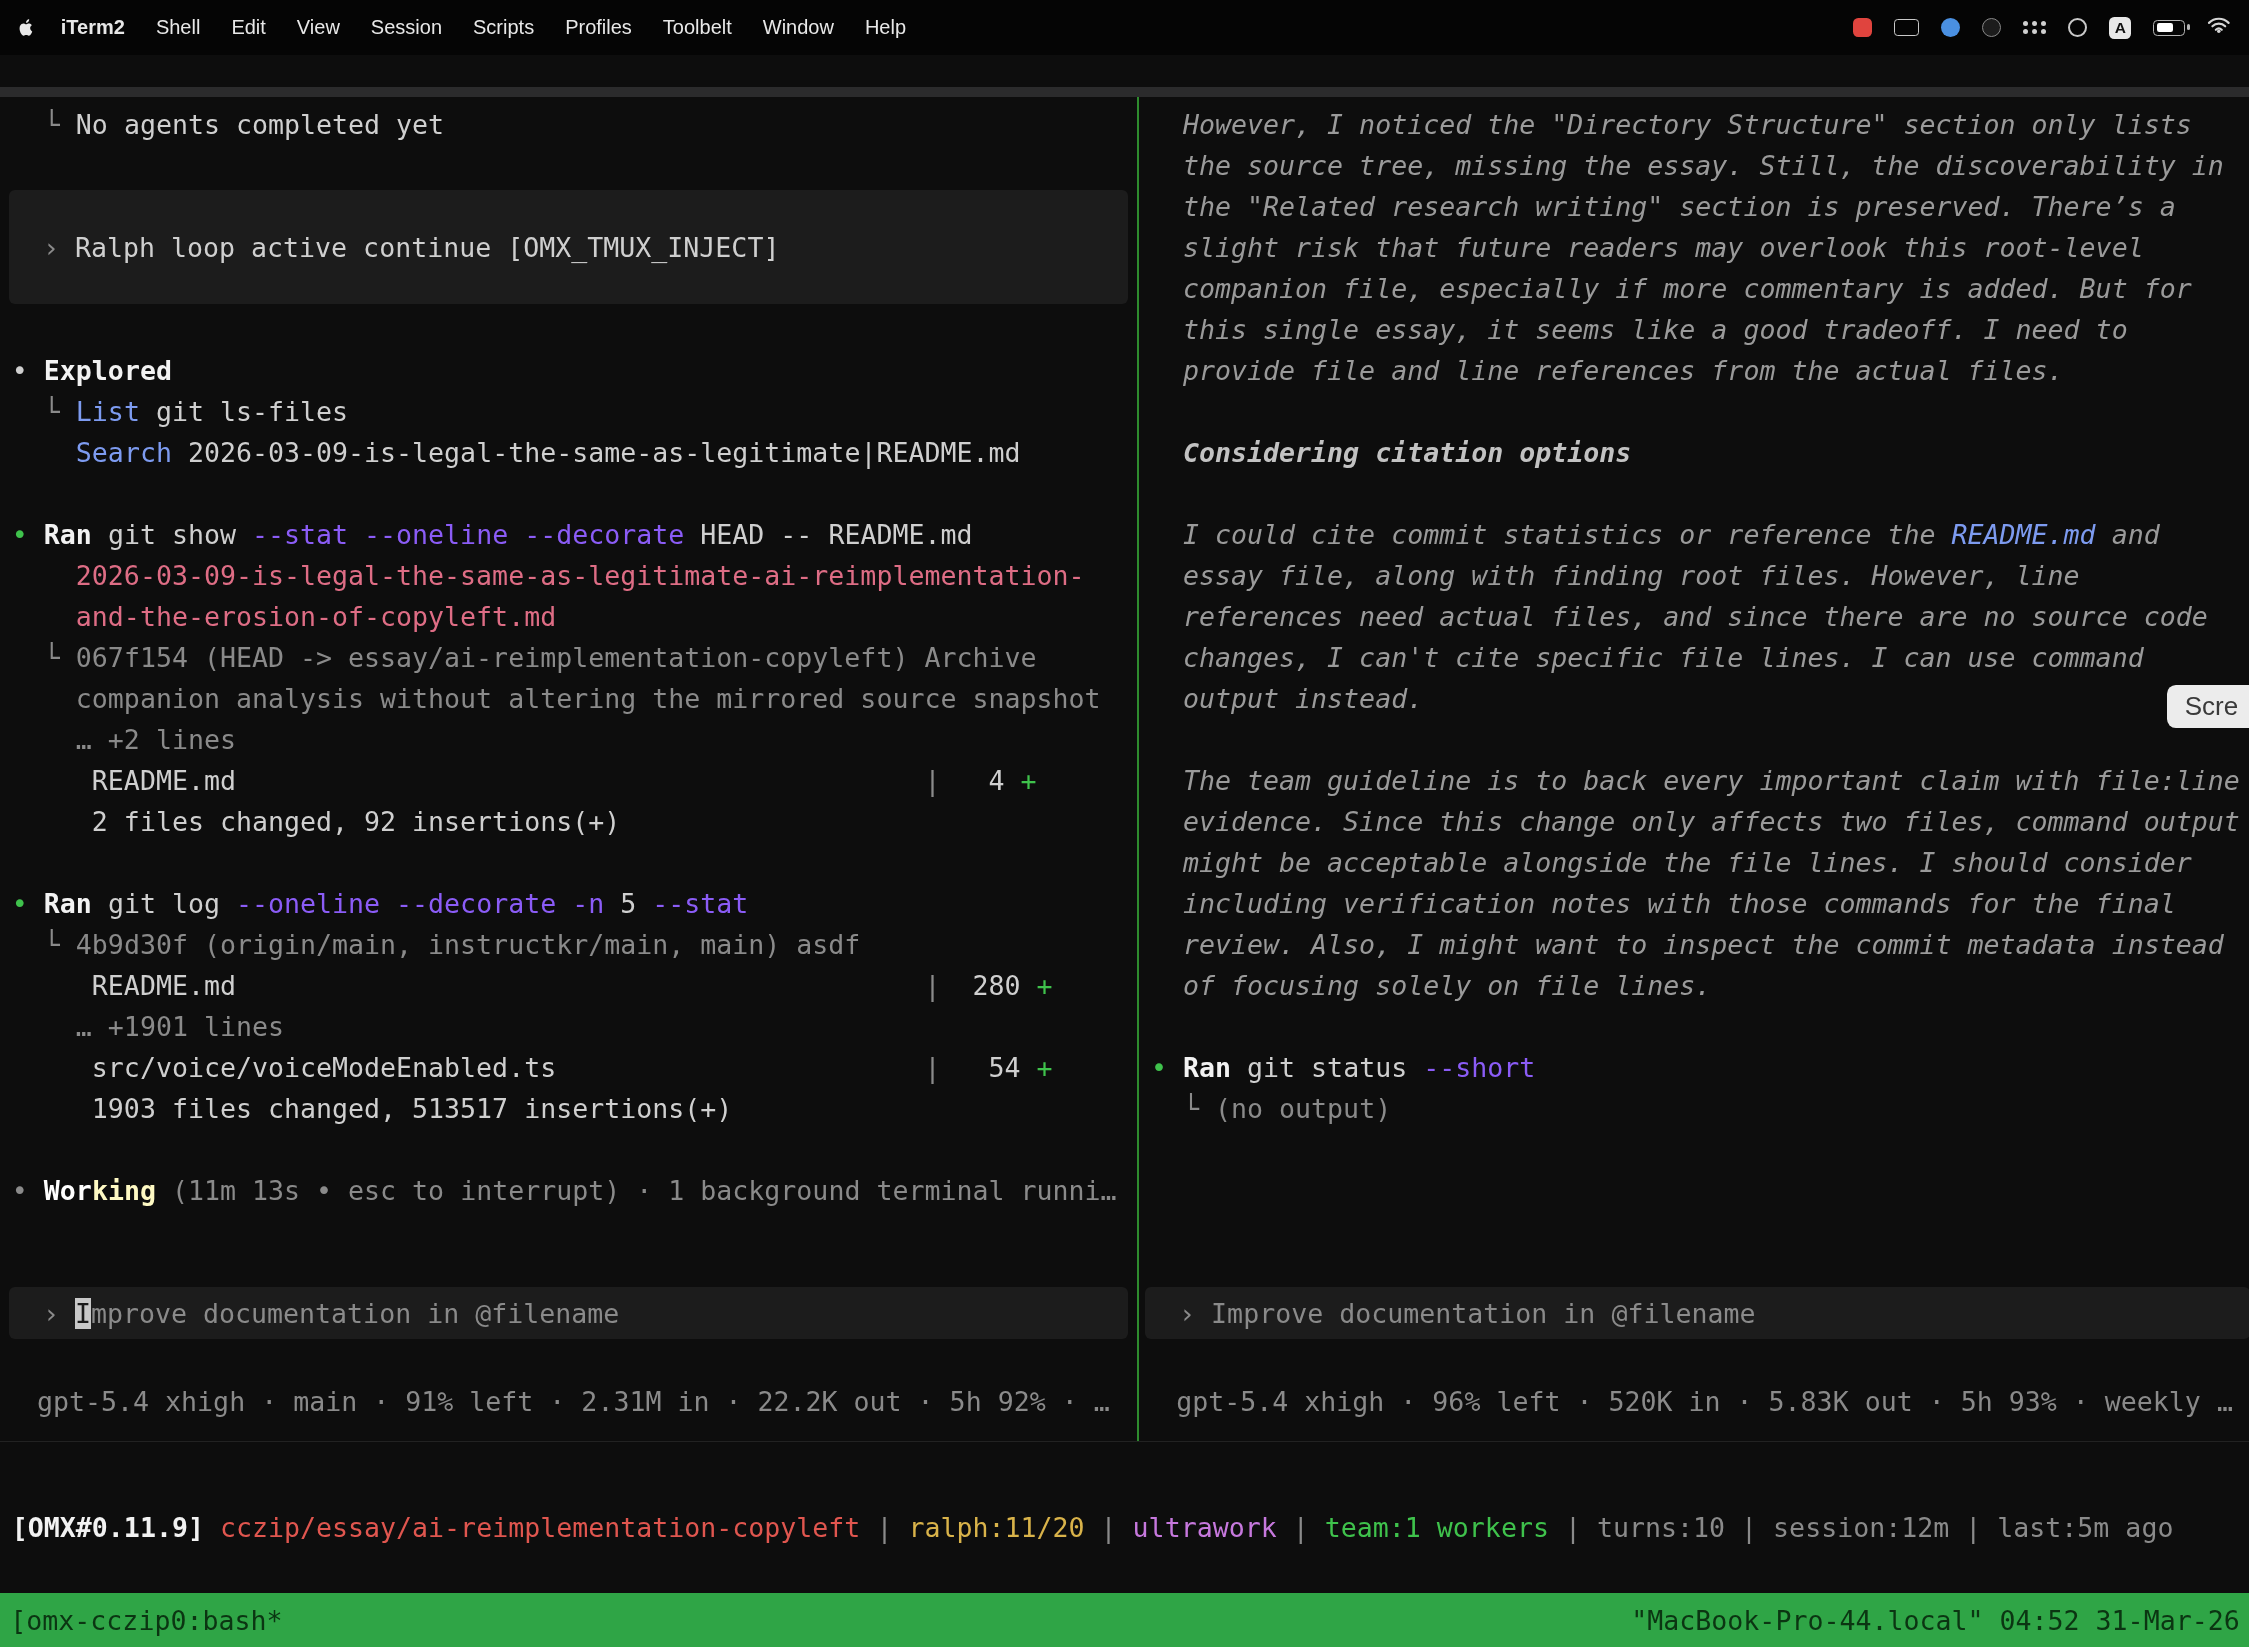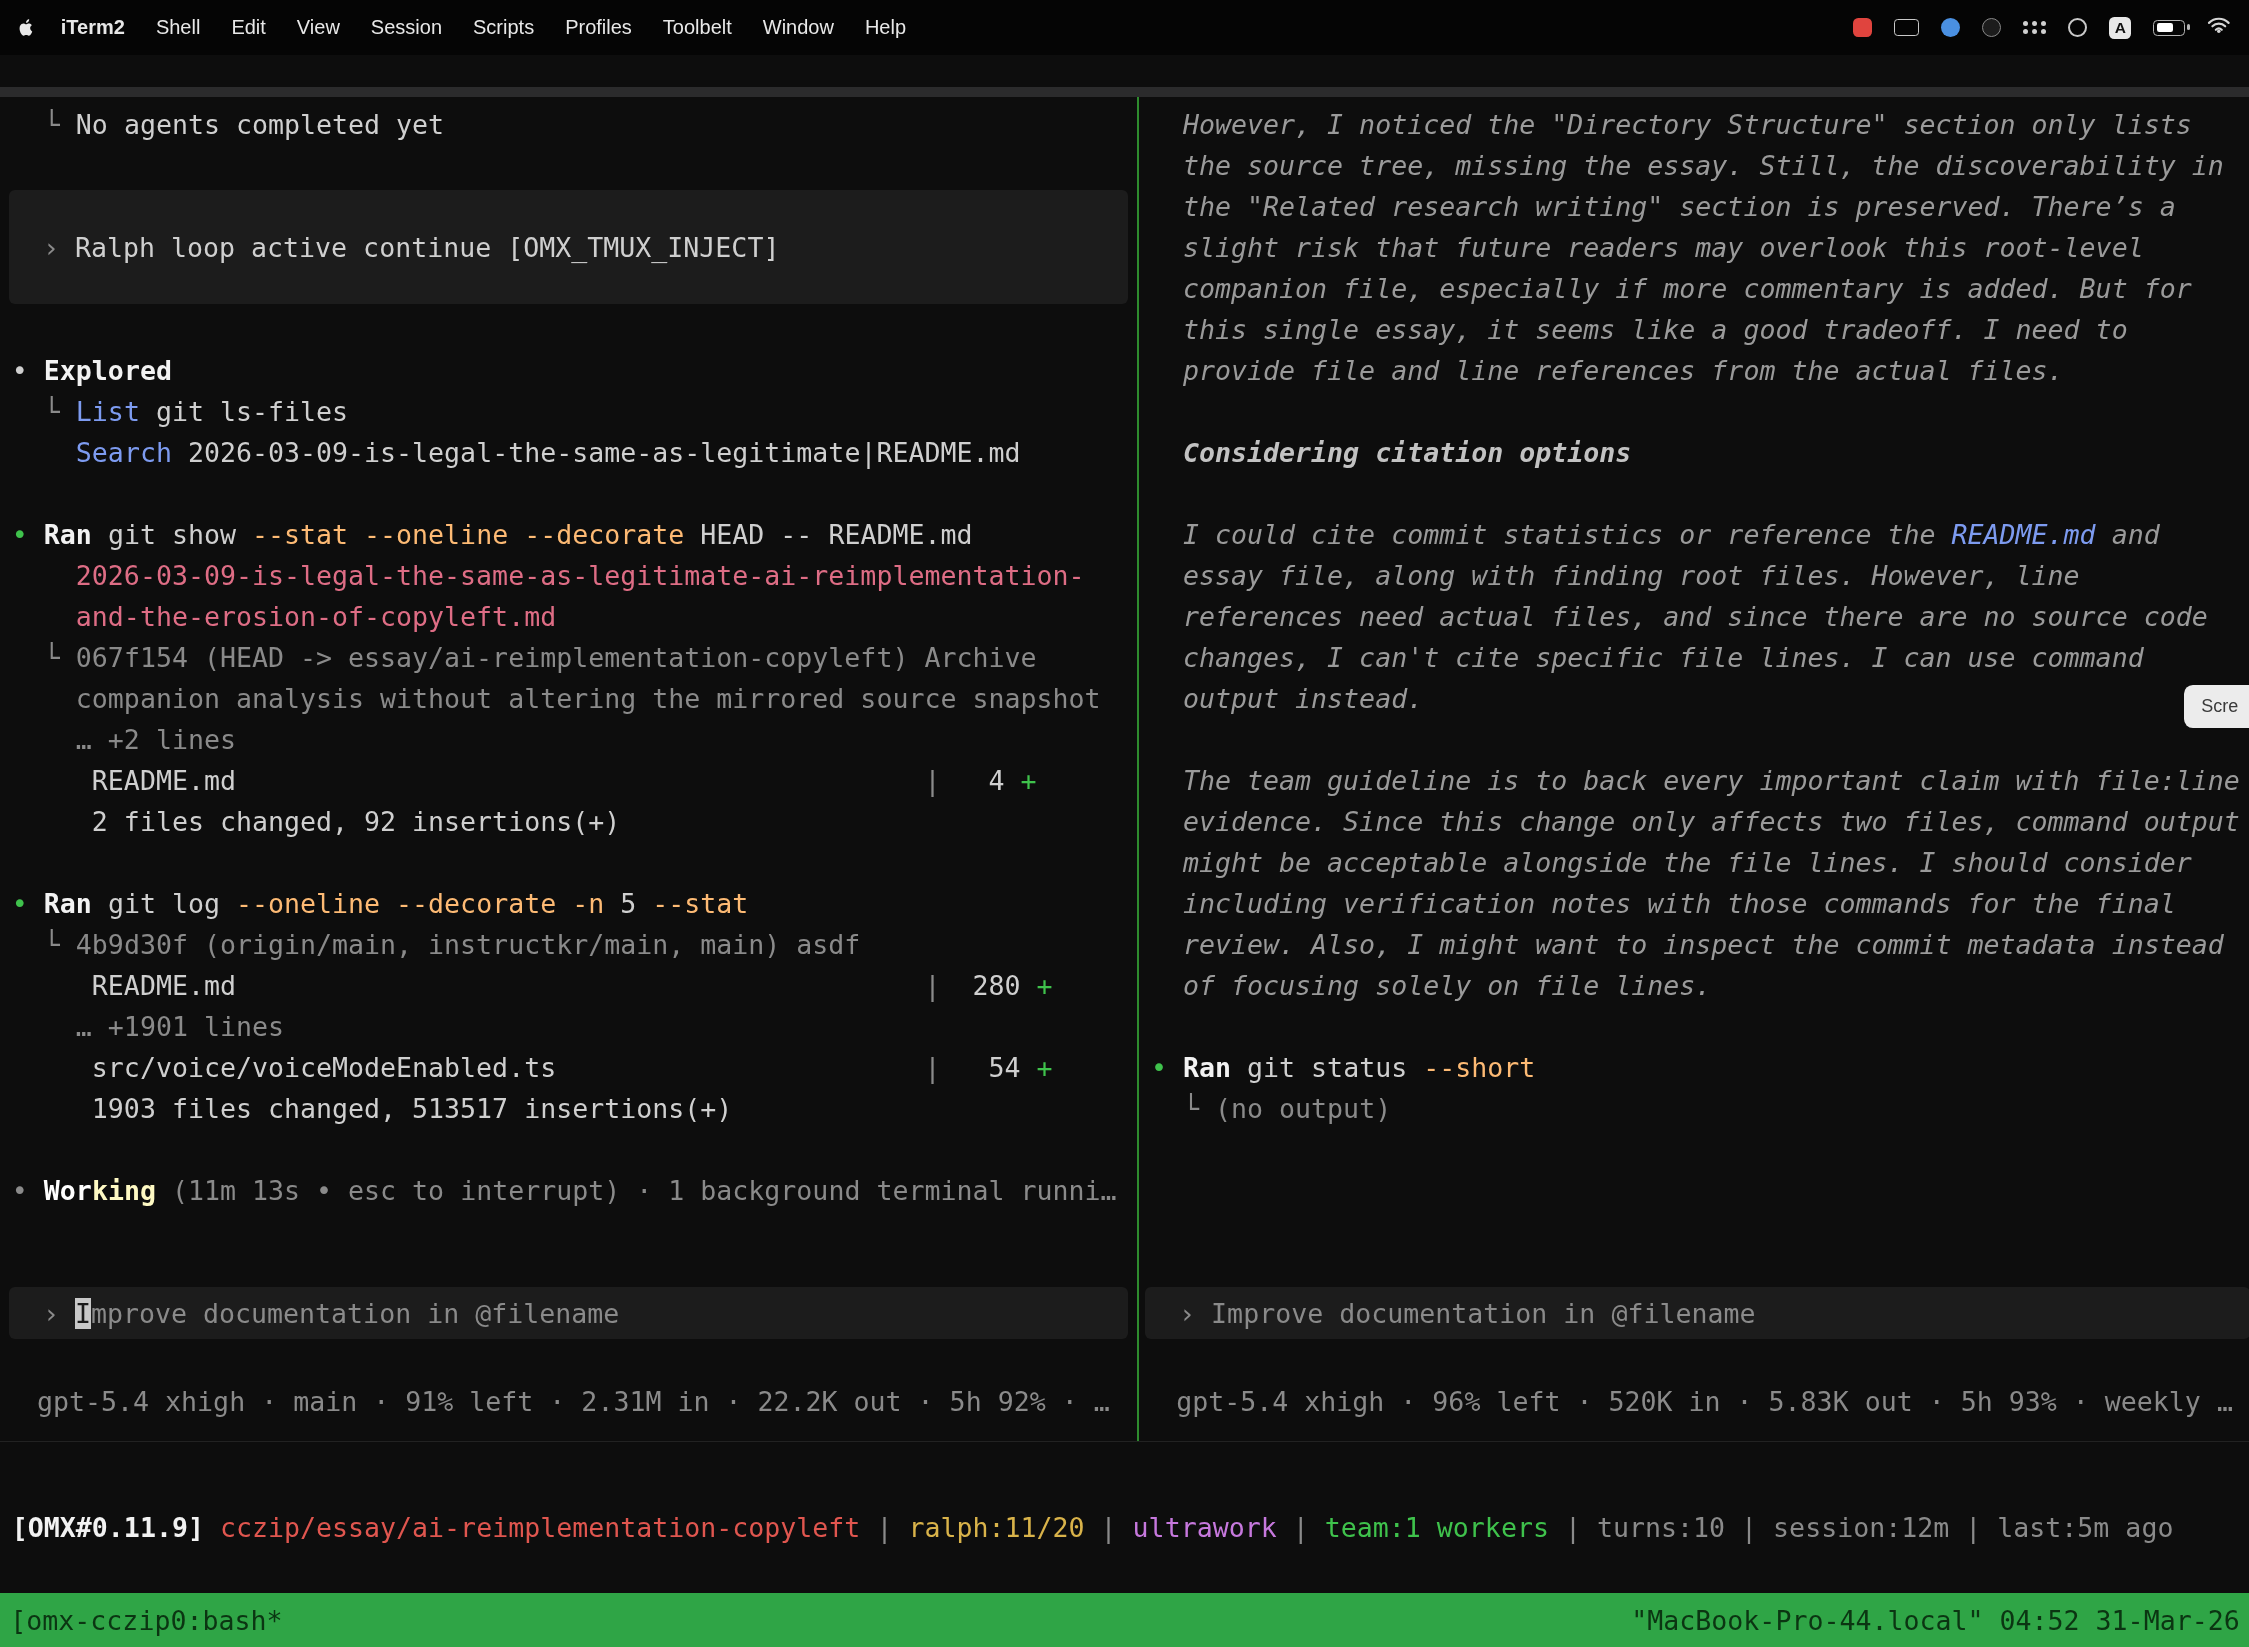--- a/index.html
+++ b/index.html
@@ -64,33 +64,33 @@
           font-size:26.6px; white-space:pre;gap:44px; }
 
   
   .fg   { color:#cfcfcf; }
   .dim  { color:#8a8a8a; }
   .b    { color:#f2f2f2; font-weight:bold; }
   .wb   { color:#ffffff; font-weight:bold; }
   .dimb { color:#fef9c3; font-weight:bold; }
   .grn  { color:#3fc24c; }
   .blu  { color:#7d9bf0; }
-  .red  { color:#fdba74; }
+  .red  { color:#8b5cf6; }
   .pnk  { color:#de6d85; }
   .it   { color:#9a9a9a; font-style:italic; }
   .itb  { color:#c2c2c2; font-style:italic; font-weight:bold; }
   .itblu{ color:#7d9bf0; font-style:italic; }
   .red2 { color:#e0564f; }
   .yel  { color:#d9b34a; }
   .mag  { color:#c678dd; }
   .cur  { background:#c8c8c8; color:#1a1a1a; }
 
   .popup { position:absolute; top:588px; right:0; height:43px; background:#ececec; color:#3a3a3a;
            border-radius:8.9px 0 0 8.9px; display:flex; align-items:center; padding:0 11.8px 0 17.7px;
-           font-family:"Liberation Sans", sans-serif; font-size:18px;text-align:right; }
+           font-family:"Liberation Sans", sans-serif; font-size:26px;text-align:right; }
 </style>
 </head>
 <body>
 
 <div class="screen">
 
   <div class="menubar">
     <div class="menu-left">
       <span class="apple">
         <svg width="16" height="19" viewBox="0 0 16 20">

